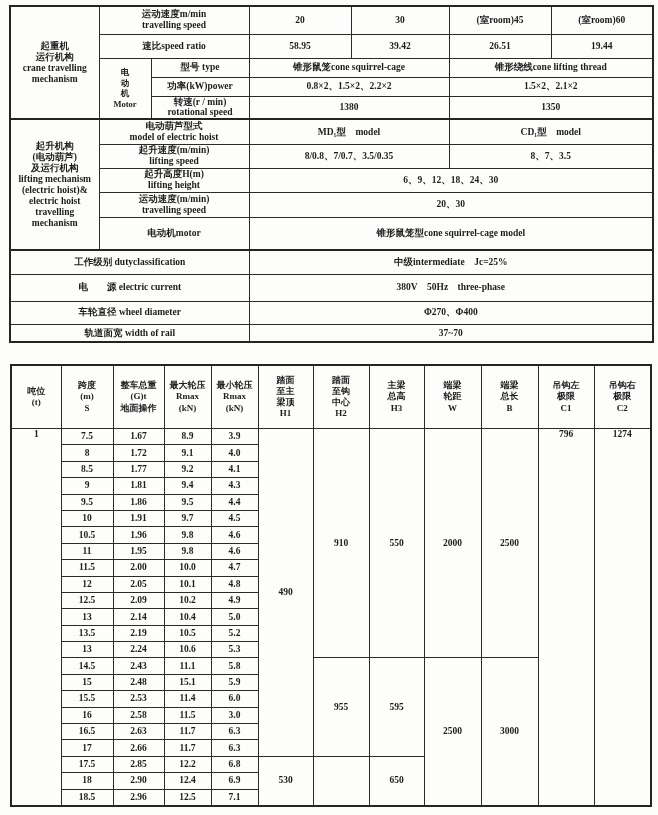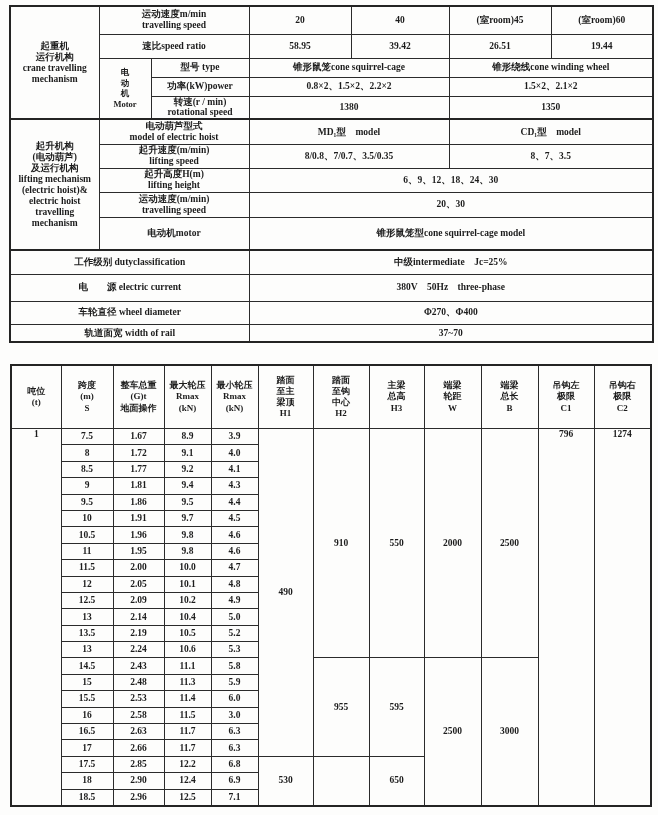--- a/index.html
+++ b/index.html
@@ -40,39 +40,39 @@
     </colgroup>
     <tbody>
       <tr style="height:28px">
         <td rowspan="5">起重机
 运行机构
 crane travelling
 mechanism</td>
         <td colspan="2">运动速度m/min
 travelling speed</td>
         <td>20</td>
-        <td>40</td>
+        <td>30</td>
         <td>(室room)45</td>
         <td>(室room)60</td>
       </tr>
       <tr style="height:24px">
         <td colspan="2">速比speed ratio</td>
         <td>58.95</td>
         <td>39.42</td>
         <td>26.51</td>
         <td>19.44</td>
       </tr>
       <tr style="height:19px">
         <td rowspan="3" class="motor">电
 动
 机
 Motor</td>
         <td>型号 type</td>
         <td colspan="2">锥形鼠笼cone squirrel-cage</td>
-        <td colspan="2">锥形绕线cone winding wheel</td>
+        <td colspan="2">锥形绕线cone lifting thread</td>
       </tr>
       <tr style="height:19px">
         <td>功率(kW)power</td>
         <td colspan="2">0.8×2、1.5×2、2.2×2</td>
         <td colspan="2">1.5×2、2.1×2</td>
       </tr>
       <tr style="height:18px">
         <td>转速(r / min)
 rotational speed</td>
         <td colspan="2">1380</td>
@@ -288,21 +288,21 @@
           <td>11.1</td>
           <td>5.8</td>
           <td rowspan="6">955</td>
           <td rowspan="6">595</td>
           <td rowspan="9">2500</td>
           <td rowspan="9">3000</td>
         </tr>
         <tr>
           <td>15</td>
           <td>2.48</td>
-          <td>11.3</td>
+          <td>15.1</td>
           <td>5.9</td>
         </tr>
         <tr>
           <td>15.5</td>
           <td>2.53</td>
           <td>11.4</td>
           <td>6.0</td>
         </tr>
         <tr>
           <td>16</td>

